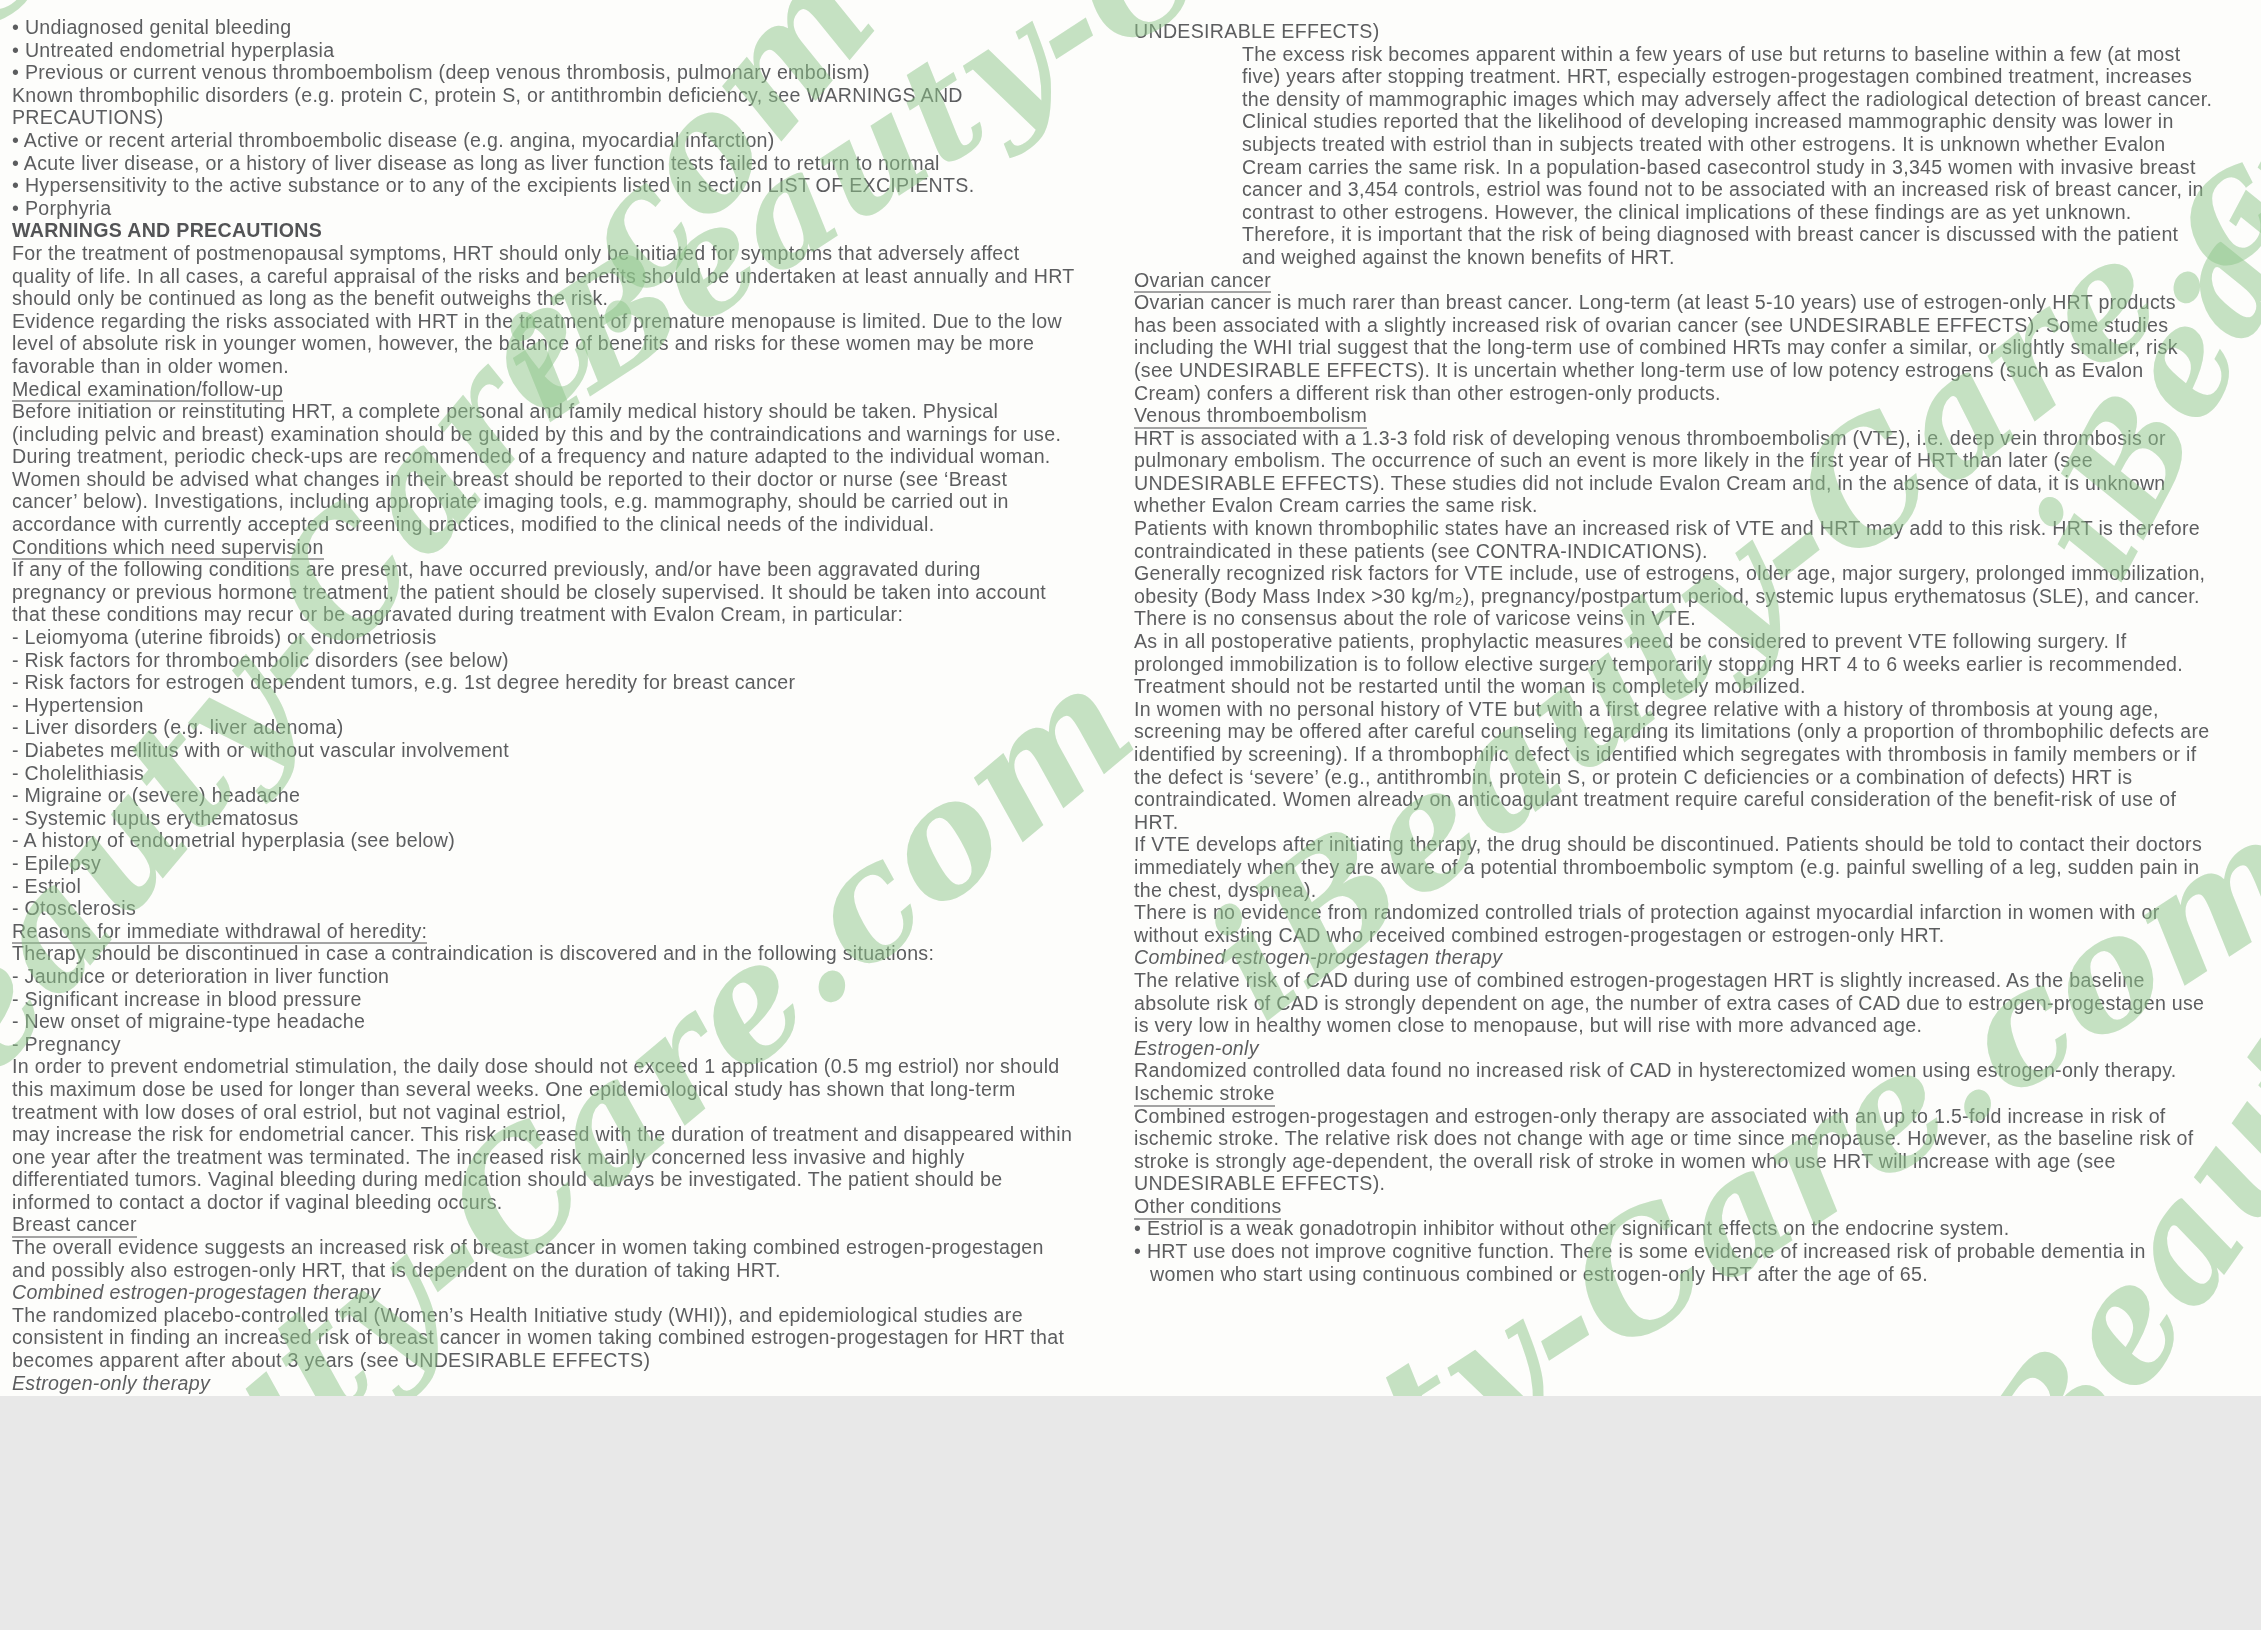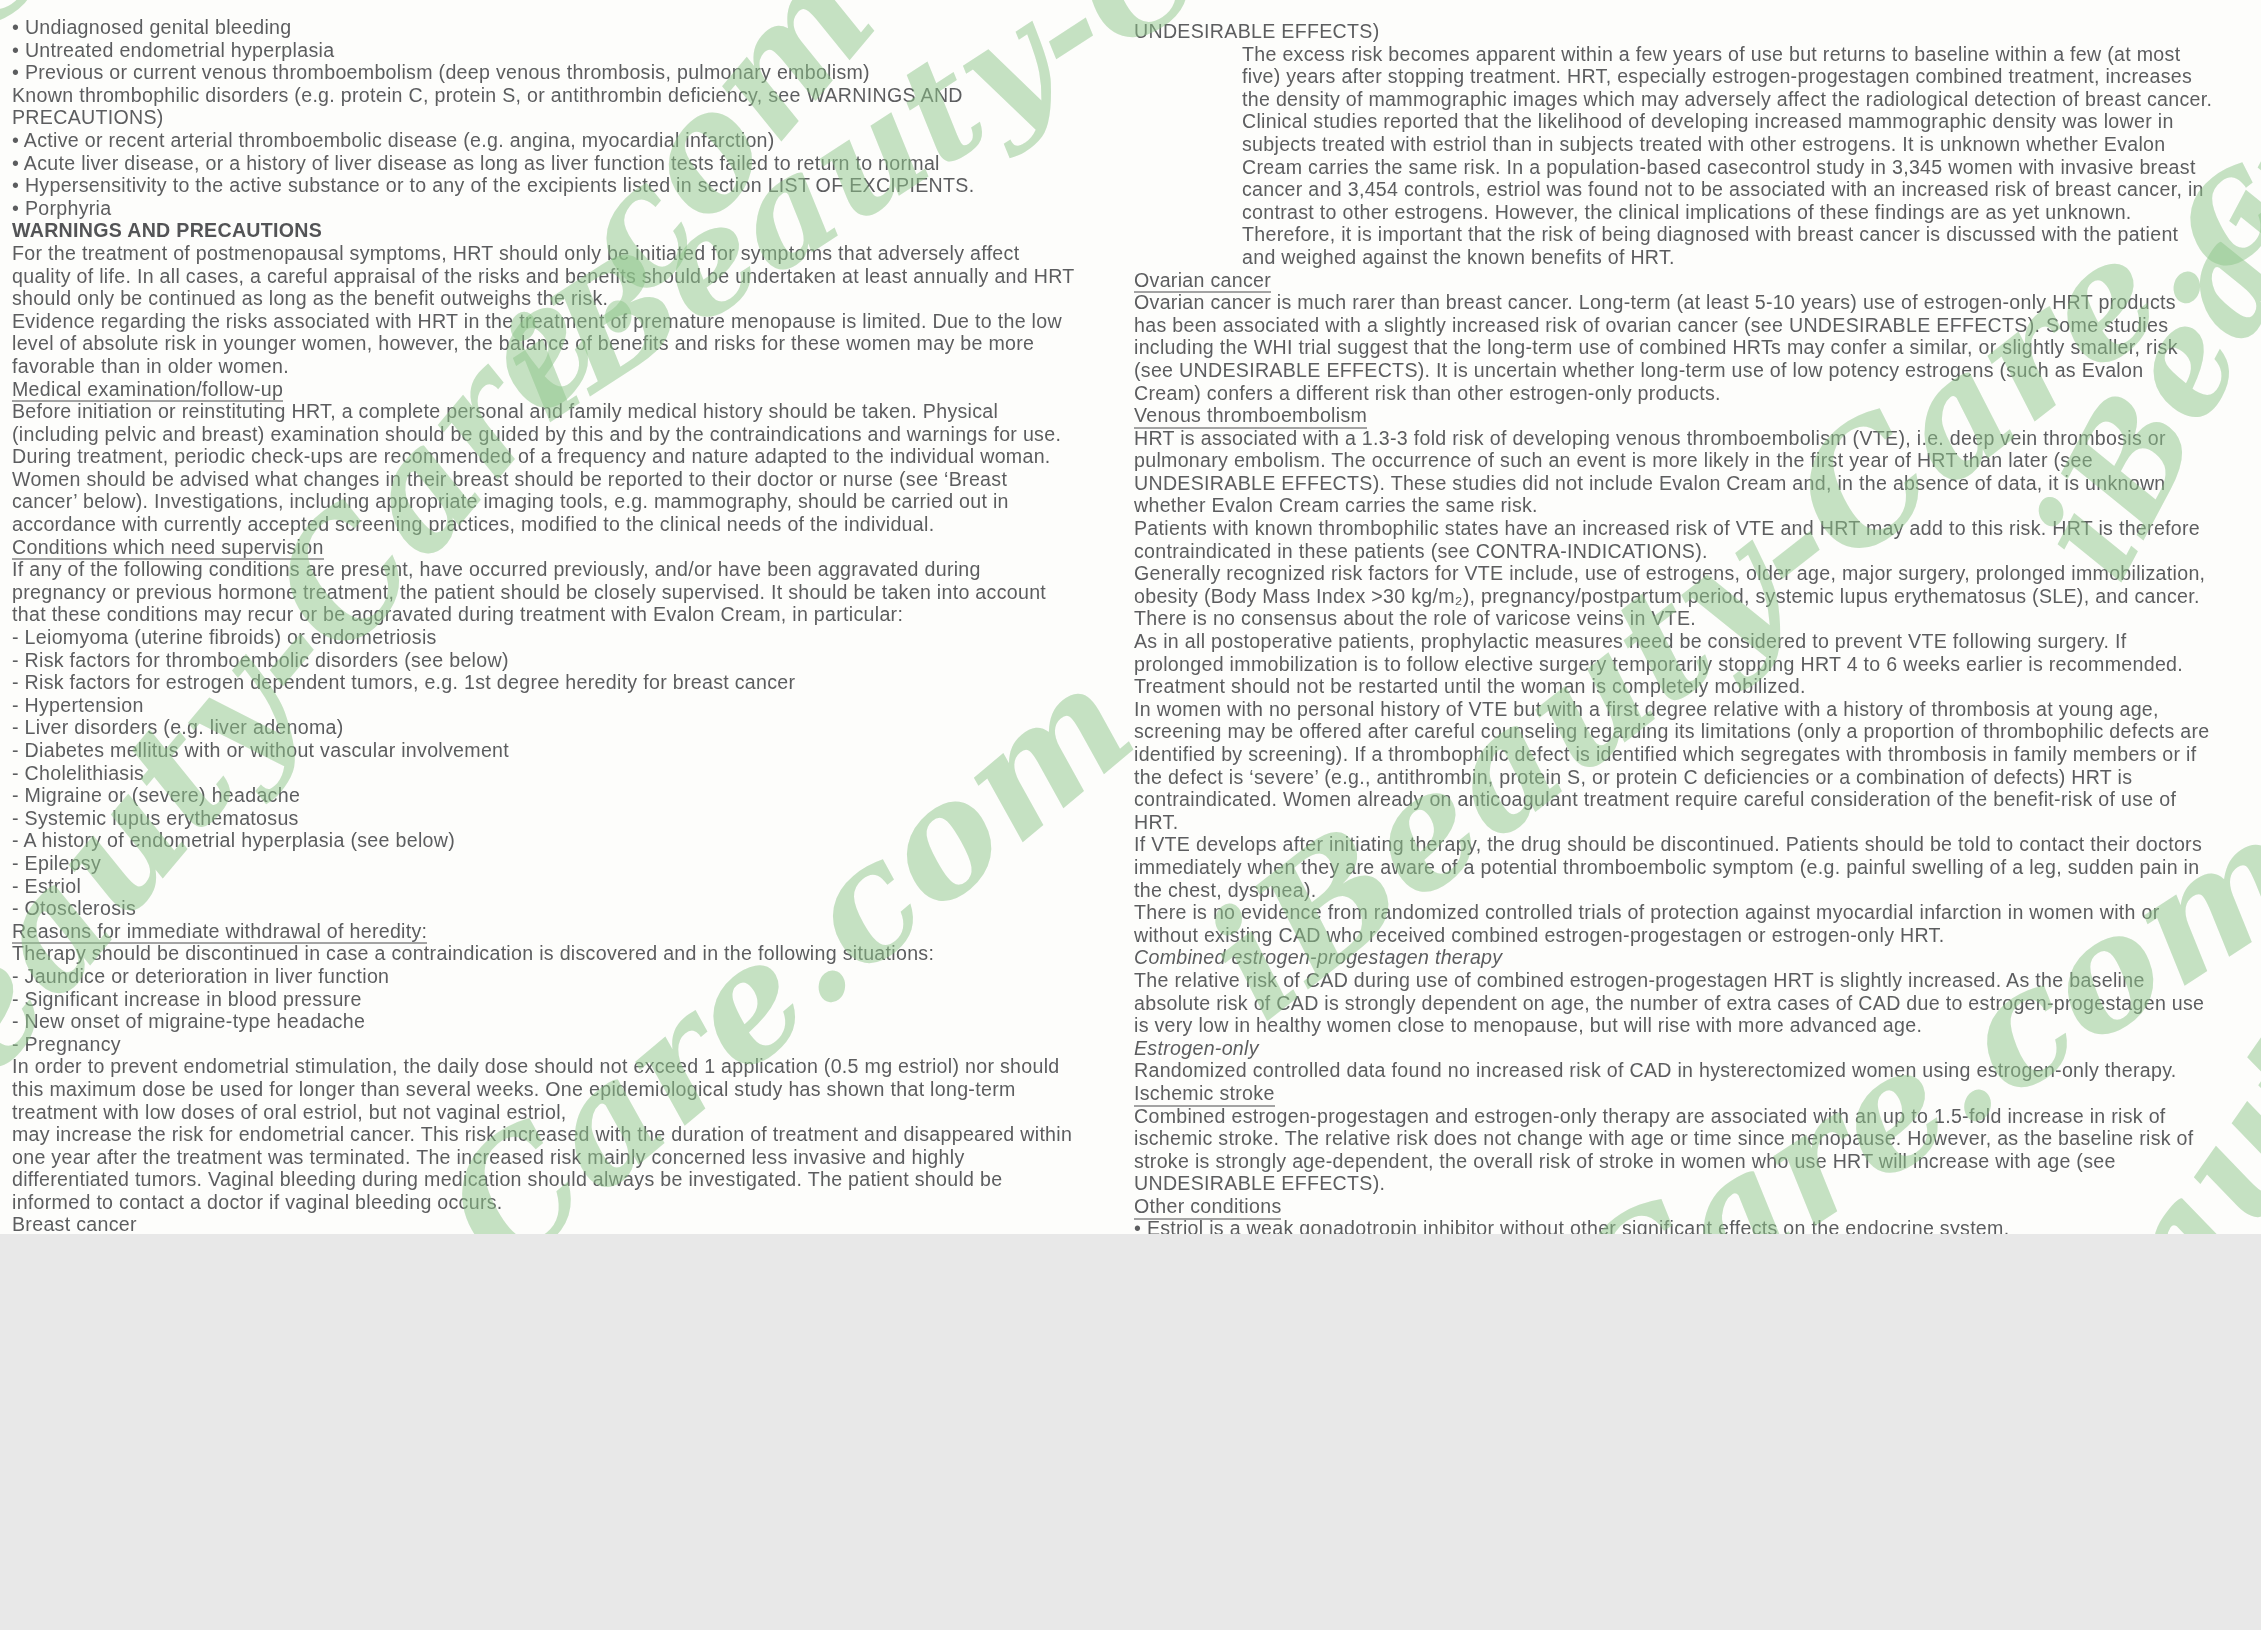--- a/index.html
+++ b/index.html
@@ -1,18 +1,18 @@
 <!DOCTYPE html>
 <html style="font-size:10.6px"><head>
 <meta charset="utf-8">
 <style>
   html,body{margin:0;padding:0;background:#e8e8e8;}
   .page{
     position:relative;
-    width:2261px;height:1234px;
+    width:2261px;height:1396px;
     background:#fdfdfb;
     overflow:hidden;
     font-family:"Liberation Sans","DejaVu Sans",sans-serif;
     color:#5c5d5f;
     font-size:19.6px;
     line-height:22.6px;
     letter-spacing:0.3px;
   }
   .col{position:absolute;z-index:2;}
   .col-left{left:12px;top:16px;width:1064px;}

